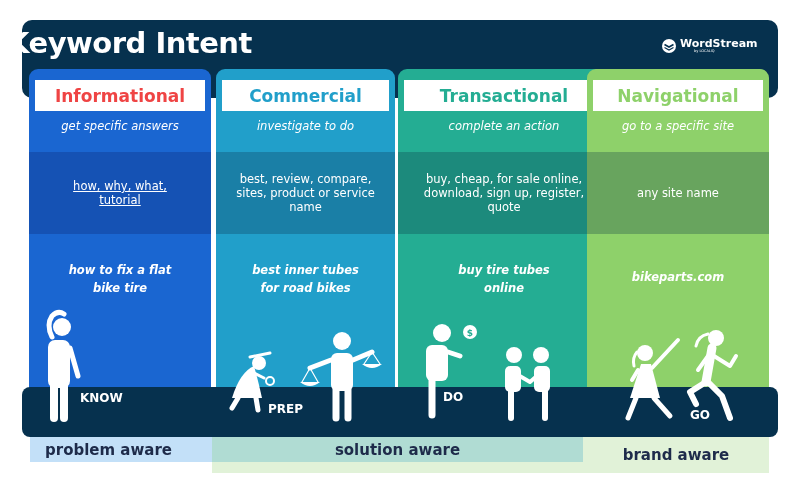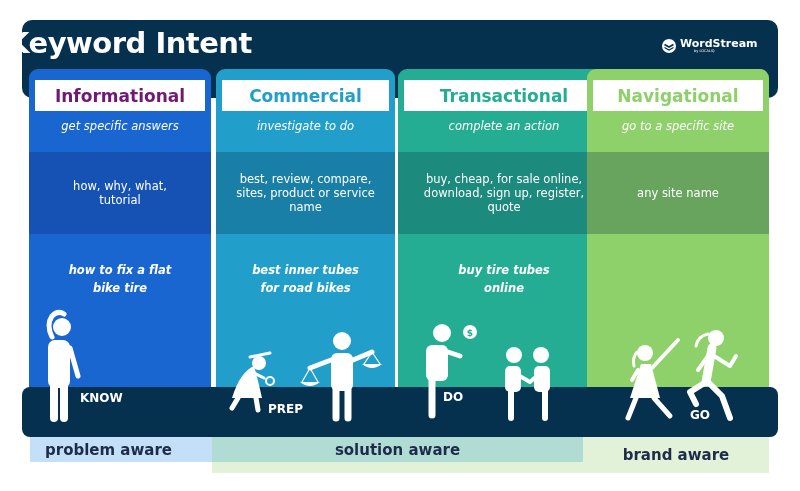--- a/index.html
+++ b/index.html
@@ -21,21 +21,21 @@
               display:flex; align-items:center; justify-content:center;
               font-family:"DejaVu Sans", sans-serif; font-weight:bold; font-size:17px; }
   .col .sub { position:absolute; left:0; right:0; top:50px; text-align:center; color:#fff;
               font-style:italic; font-size:11.5px; }
   .col .band { position:absolute; left:0; right:0; top:83px; height:82px; display:flex; align-items:center;
                justify-content:center; text-align:center; color:#fff; font-size:11.5px; line-height:14px; padding:0 6px; box-sizing:border-box; }
   .col .example { position:absolute; left:0; right:0; top:192px; text-align:center; color:#fff;
                   font-style:italic; font-weight:bold; font-size:11.5px; line-height:18px; padding:0 30px; }
 
   .c-info { left:29px; width:182px; background:#1a66d1; }
-  .c-info .tag { color:#701a75;text-align:center; }
+  .c-info .tag { color:#ef4444;text-align:center; }
   .c-info .band { background:#1552b4; }
   .c-comm { left:216px; width:179px; background:#219fca; }
   .c-comm .tag { color:#219fca; }
   .c-comm .band { background:#1a7fa6; }
   .c-trans { left:398px; width:212px; background:#24ad93; }
   .c-trans .tag { color:#24ad93; }
   .c-trans .band { background:#1c8a7c; }
   .c-nav { left:587px; width:182px; background:#8ed16a; }
   .c-nav .tag { color:#8ed16a; }
   .c-nav .band { background:#68a45e; }
@@ -66,21 +66,21 @@
   </svg>
   <div class="brand-text">
     <span class="brand-name">WordStream</span>
     <span class="brand-sub">by LOCALIQ</span>
   </div>
 </div>
 
 <div class="col c-info">
   <div class="tag">Informational</div>
   <div class="sub">get specific answers</div>
-  <div class="band" style="padding:0 40px;">how, why, what, tutorial</div>
+  <div class="band" style="padding:0 40px;text-decoration:underline;">how, why, what, tutorial</div>
   <div class="example">how to fix a flat bike tire</div>
 </div>
 
 <div class="col c-comm">
   <div class="tag">Commercial</div>
   <div class="sub">investigate to do</div>
   <div class="band" style="padding:0 10px;">best, review, compare, sites, product or service name</div>
   <div class="example">best inner tubes for road bikes</div>
 </div>
 
@@ -88,20 +88,21 @@
   <div class="tag">Transactional</div>
   <div class="sub">complete an action</div>
   <div class="band" style="padding:0 12px;">buy, cheap, for sale online, download, sign up, register, quote</div>
   <div class="example" style="padding:0 40px;">buy tire tubes online</div>
 </div>
 
 <div class="col c-nav">
   <div class="tag">Navigational</div>
   <div class="sub">go to a specific site</div>
   <div class="band">any site name</div>
+  <div class="example" style="top:199px;">bikeparts.com</div>
 </div>
 
 <div class="bottombar"></div>
 
 <svg class="figure-layer" viewBox="0 0 800 491">
   <g fill="#ffffff" stroke="#ffffff" stroke-linecap="round" stroke-linejoin="round">
 
     <g>
       <circle cx="62" cy="327" r="9" stroke="none"></circle>
       <path d="M52 337 Q46 325 52 316 Q58 310 64 314" stroke-width="5" fill="none"></path>

